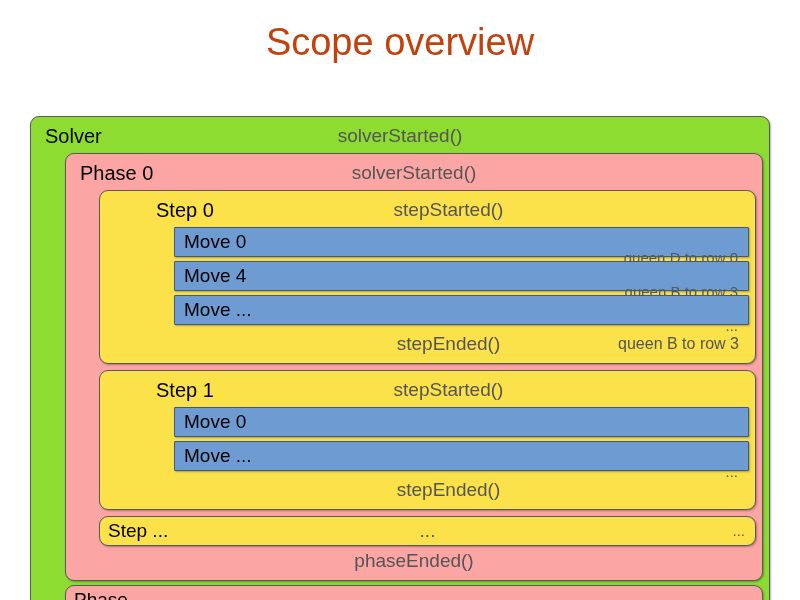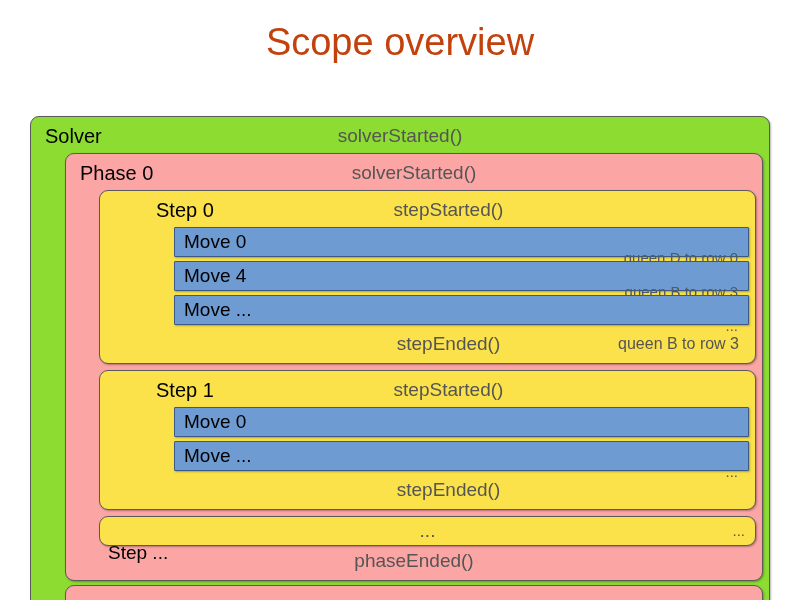--- a/index.html
+++ b/index.html
@@ -82,21 +82,21 @@
   }
   .row .det {
     position: absolute;
     right: 10px;
     top: 0;
     font-size: 16px;
     color: #555555;
     white-space: nowrap;
   }
   .row.compact { height: 28px; line-height: 28px; }
-  .row.compact .lbl { font-size: 19px; margin-top: 22px; }
+  .row.compact .lbl { font-size: 19px; }
   .row.compact .det { font-size: 15px; }
 
   
   .move-bar {
     border: 1px solid #3c5a85;
     border-radius: 1px;
     background: #6E9BD1;
     height: 28px;
     margin: 0 0 4px 0;
     position: relative;

